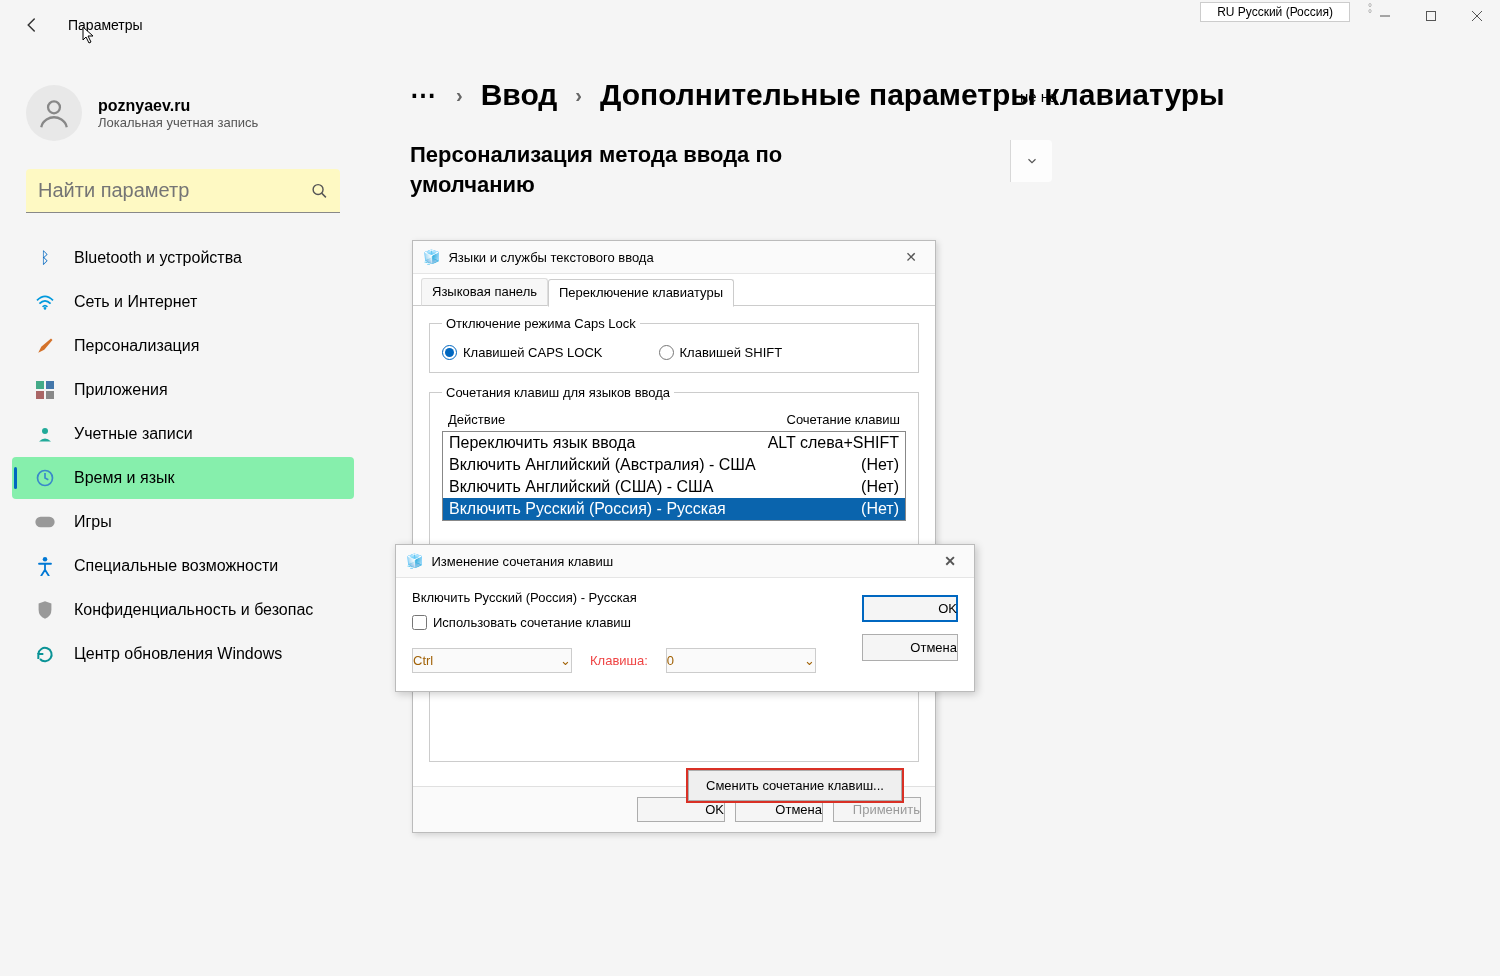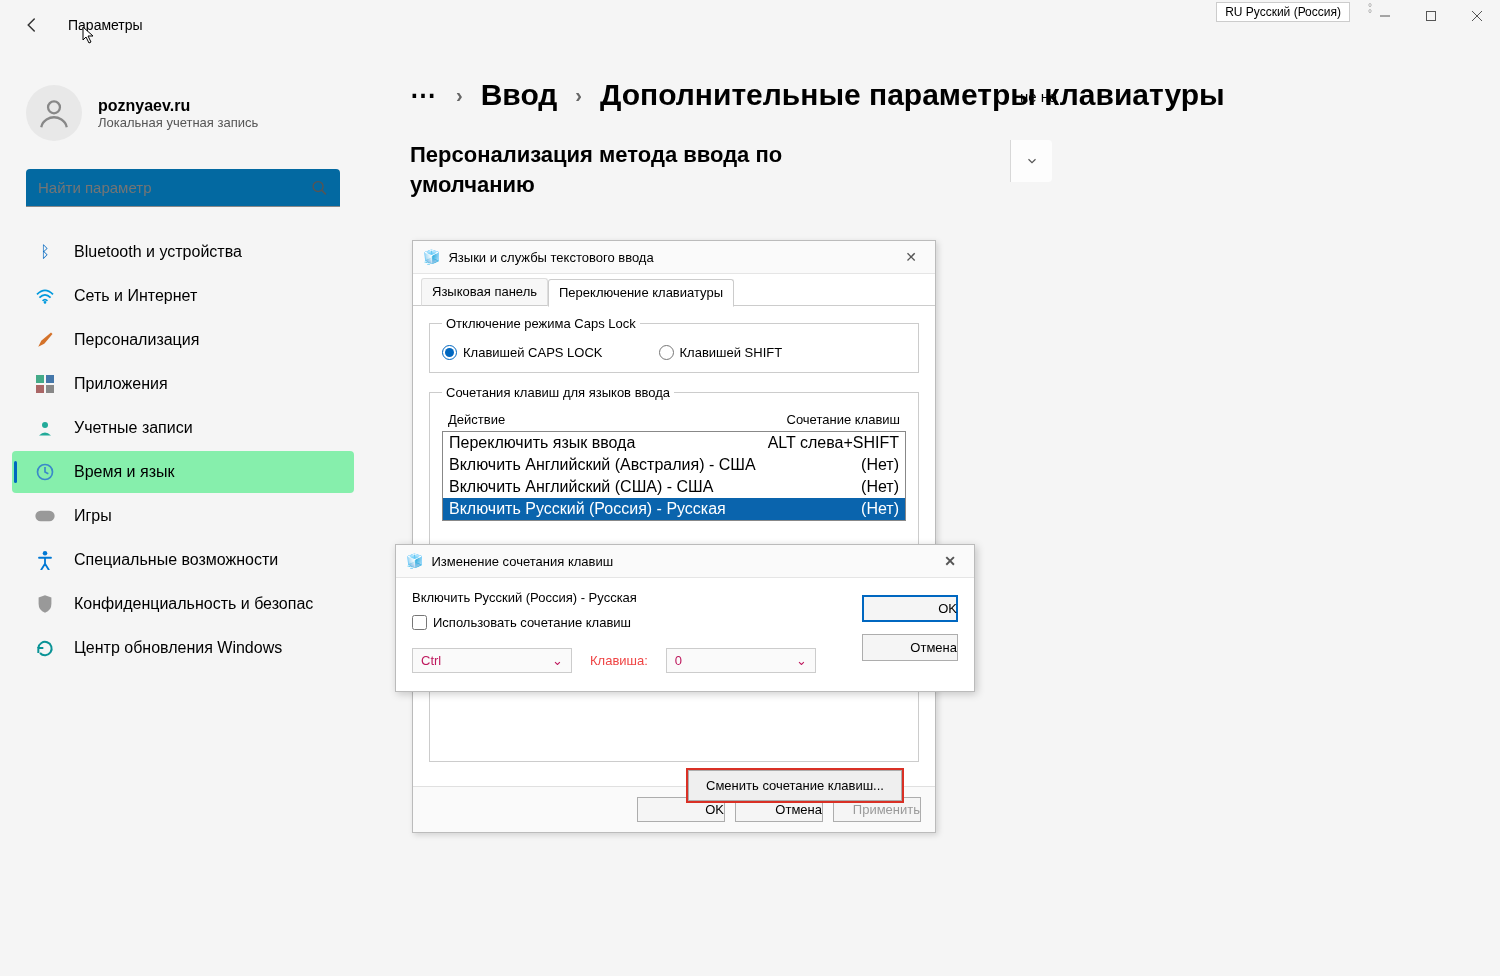--- a/index.html
+++ b/index.html
@@ -4,31 +4,31 @@
 <style>
 * { box-sizing: border-box; margin: 0; padding: 0; font-family: "Segoe UI", Tahoma, sans-serif; }
 body { background: #f5f5f5; width: 1500px; height: 976px; overflow: hidden; position: relative; color: #000; }
 
 
 .titlebar { position: absolute; top: 0; left: 0; right: 0; height: 50px; display: flex; align-items: center; }
 .back-btn { width: 48px; height: 48px; display: flex; align-items: center; justify-content: center; margin-left: 8px; }
 .titlebar-title { font-size: 14px; margin-left: 12px; }
 .win-controls { position: absolute; right: 0; top: 0; display: flex; }
 .win-btn { width: 46px; height: 32px; display: flex; align-items: center; justify-content: center; color: #555; font-size: 11px; }
-.lang-ind { position: absolute; right: 150px; top: 2px; font-size: 12px; padding: 2px 8px; border: 1px solid #ccc; background: #fff; }
+.lang-ind { position: absolute; right: 150px; top: 2px; font-size: 12px; padding: 2px 16px; border: 1px solid #ccc; background: #fff; }
 .lang-dots { position: absolute; right: 128px; top: 5px; font-size: 10px; color: #999; line-height: 6px; }
 
 
 .sidebar { position: absolute; left: 8px; top: 75px; width: 350px; }
 .user-block { display: flex; align-items: center; padding: 10px 18px 20px; }
 .avatar { width: 56px; height: 56px; border-radius: 50%; background: #e8e8e8; display: flex; align-items: center; justify-content: center; margin-right: 16px; }
 .user-name { font-weight: 600; font-size: 16px; }
 .user-sub { font-size: 13px; color: #555; }
 .search-box { margin: 8px 18px 24px; position: relative; }
-.search-input { width: 100%; padding: 10px 40px 10px 12px; border: none; border-bottom: 1px solid #888; background: #0369a1; font-size: 15px; border-radius: 4px 4px 0 0; }
+.search-input { width: 100%; padding: 10px 40px 10px 12px; border: none; border-bottom: 1px solid #888; background: #fef9c3; font-size: 20px; border-radius: 4px 4px 0 0; }
 .search-icon { position: absolute; right: 12px; top: 50%; transform: translateY(-50%); }
 
 .nav { list-style: none; }
 .nav-item { display: flex; align-items: center; padding: 10px 22px; font-size: 16px; border-radius: 4px; margin: 2px 4px; cursor: pointer; position: relative; }
 .nav-item.active { background: #86efac; }
 .nav-item.active::before { content: ""; position: absolute; left: 2px; top: 10px; bottom: 10px; width: 3px; background: #0067c0; border-radius: 2px; }
 .nav-icon { width: 22px; height: 22px; margin-right: 18px; display: flex; align-items: center; justify-content: center; font-size: 16px; }
 
 
 .content { position: absolute; left: 410px; top: 78px; right: 20px; }
@@ -72,21 +72,21 @@
 .btn { padding: 4px 0; width: 88px; text-align: right; background: #f5f5f5; border: 1px solid #adadad; font-size: 13px; cursor: pointer; }
 .btn.disabled { color: #9a9a9a; }
 
 
 .dlg2 { position: absolute; left: 395px; top: 544px; width: 580px; background: #fff; border: 1px solid #bbb; box-shadow: 2px 2px 8px rgba(0,0,0,.2); z-index: 5; }
 .dlg2-body { padding: 12px 16px 18px; font-size: 13px; }
 .dlg2-row1 { margin-bottom: 10px; }
 .chk-row { display: flex; align-items: center; gap: 6px; margin-bottom: 18px; }
 .chk-row input { width: 15px; height: 15px; }
 .combo-row { display: flex; align-items: center; gap: 18px; }
-.combo { width: 160px; padding: 4px 8px; border: 1px solid #ccc; color: #be185d; background: #fafafa; display: flex; justify-content: space-between; align-items: center; }
+.combo { width: 160px; padding: 4px 0; border: 1px solid #ccc; color: #a16207; background: #fafafa; display: flex; justify-content: space-between; align-items: center; }
 .combo2 { width: 150px; }
 .klabel { color: #ef4444; }
 .dlg2-btns { position: absolute; right: 16px; top: 50px; display: flex; flex-direction: column; gap: 12px; }
 .dlg2-btns .btn { width: 96px; padding: 5px 0; }
 .dlg2-btns .btn.primary { border: 1px solid #0067c0; box-shadow: 0 0 0 1px #0067c0 inset; }
 
 .cursor { position: absolute; left: 82px; top: 26px; font-size: 15px; pointer-events: none; }
 svg { display: block; }
 </style>
 </head>

